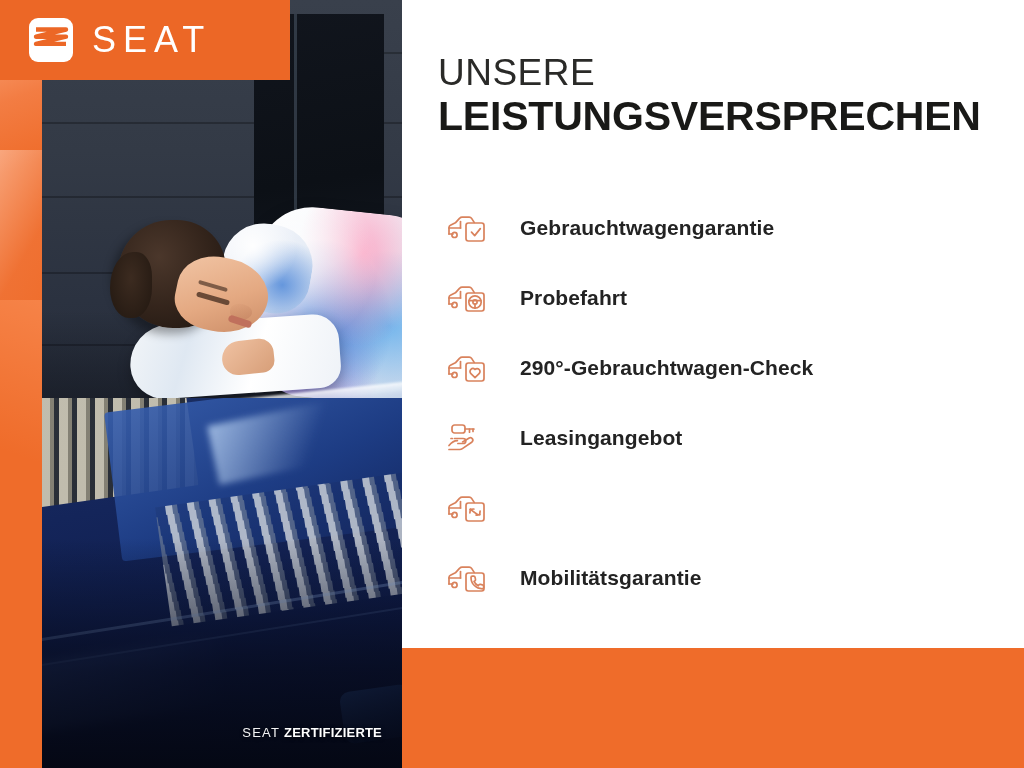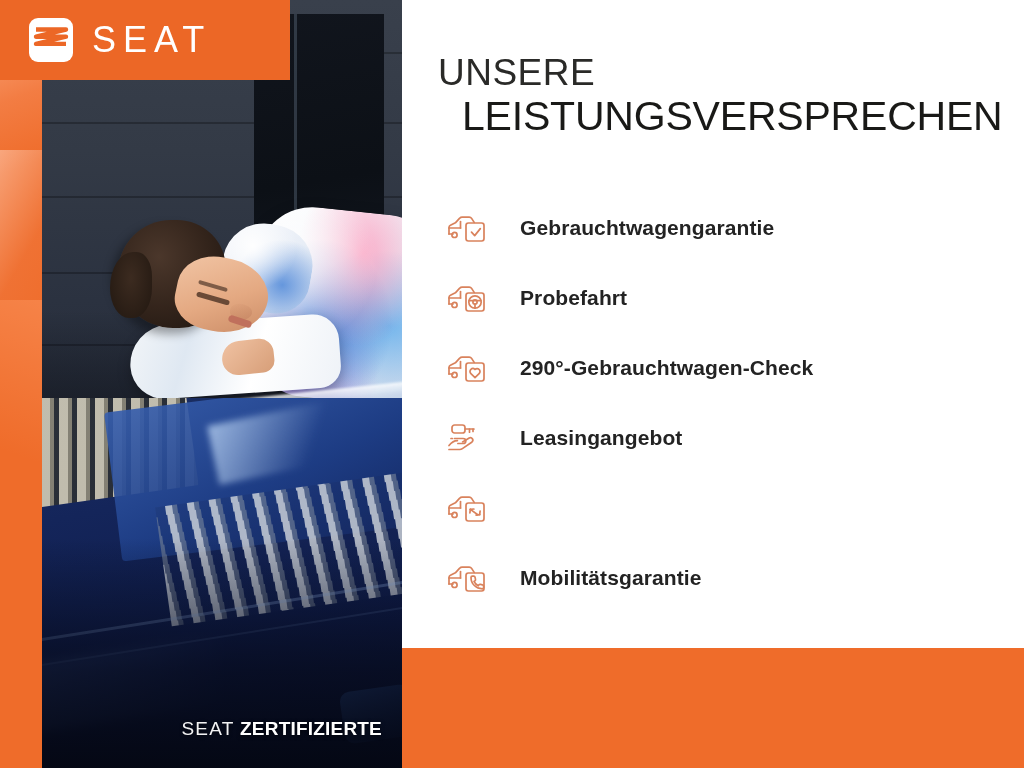--- a/index.html
+++ b/index.html
@@ -301,21 +301,21 @@
     left: 0;
     right: 12px;
     bottom: 28px;
     text-align: right;
     color: #ffffff;
     line-height: 1.18;
     letter-spacing: .3px;
     text-shadow: 0 1px 4px rgba(0,0,0,.65);
     padding-right: 8px;
   }
-  .photo-caption .l1 { font-size: 19px; }
+  .photo-caption .l1 { font-size: 13px; }
   .photo-caption .l1 .light {
     font-weight: 400;
     opacity: .95;
     letter-spacing: 1.2px;
   }
   .photo-caption .l1 .bold { font-weight: 700; letter-spacing: .2px; }
   .photo-caption .l2 { font-size: 17px; font-weight: 700; letter-spacing: .2px; }
 
   
   .content {
@@ -334,26 +334,25 @@
   }
   .headline .line1 {
     font-size: 37px;
     font-weight: 400;
     letter-spacing: .5px;
     line-height: 1.02;
     color: #2a2a28;
   }
   .headline .line2 {
     font-size: 41px;
-    font-weight: 400;
+    font-weight: 700;
     letter-spacing: -.2px;
     line-height: 1.1;
     color: #191917;
     margin-top: 2px;
-    margin-left: 24px;
   }
 
   .features {
     position: absolute;
     left: 44px;
     top: 193px;
     width: 560px;
   }
   .feature-row {
     display: flex;

